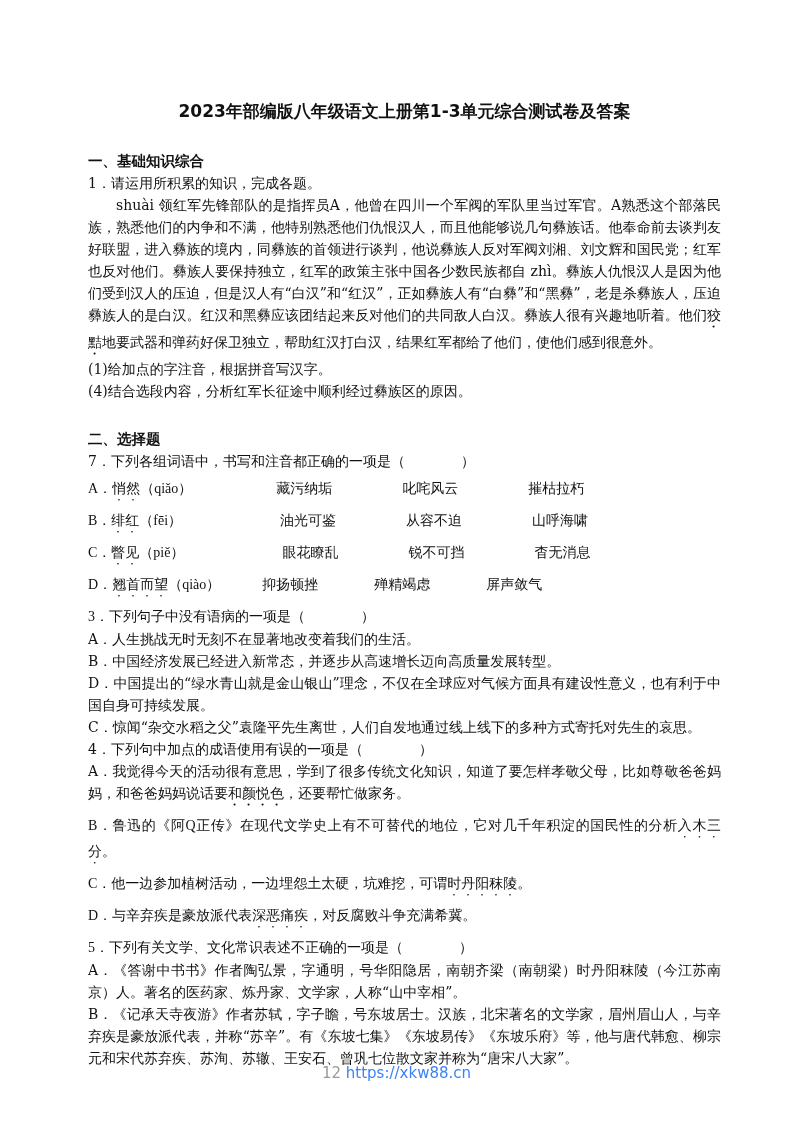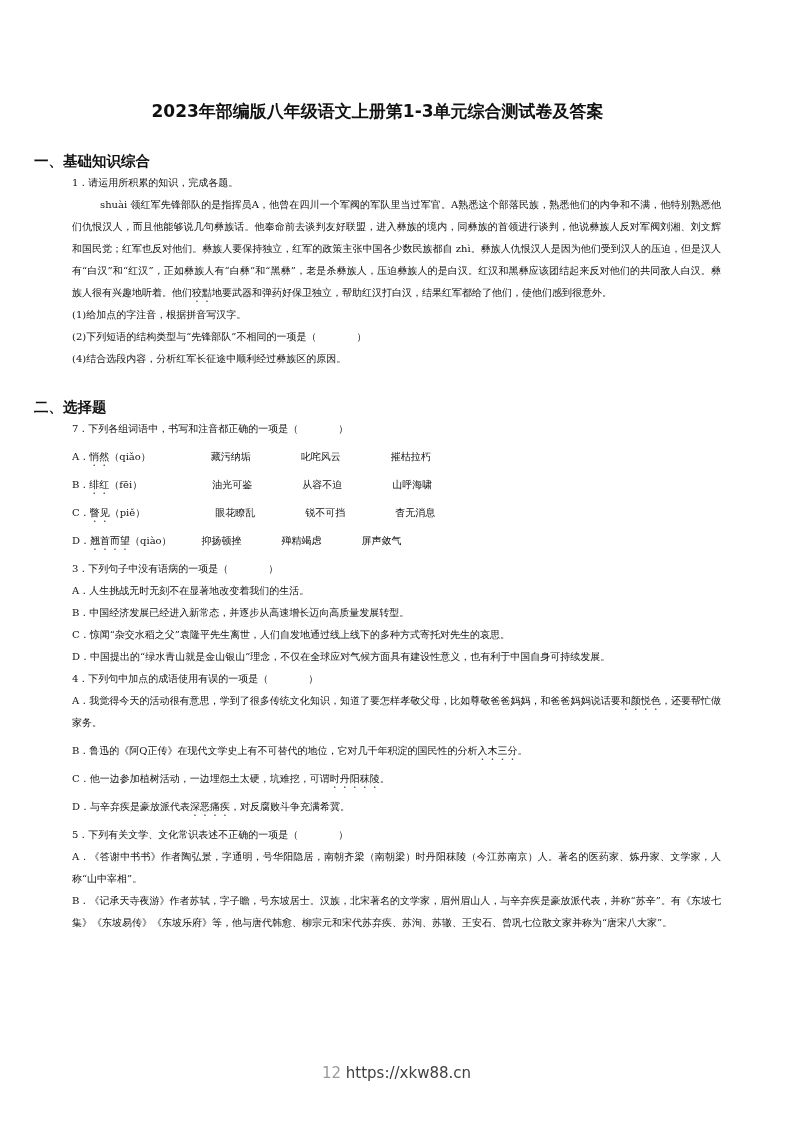--- a/index.html
+++ b/index.html
@@ -3,75 +3,73 @@
 <meta charset="utf-8">
 <style>
   * { margin:0; padding:0; box-sizing:border-box; }
   html, body { background:#ffffff; }
   body {
     width:793px; height:1122px;
     position:relative; overflow:hidden;
     font-family:"DejaVu Serif","Liberation Serif",serif;
     color:#111111;
   }
-  .page { position:absolute; inset:0; padding:98px 72px 0 34px;border-radius:32px; }
+  .page { position:absolute; inset:0; padding:98px 72px 0 88px;border-radius:32px; }
   .doc { width:100%; }
   .title {
     font-family:"DejaVu Sans","Liberation Sans",sans-serif;
     font-weight:bold; font-size:17px; line-height:26px;
     text-align:center; margin-bottom:12px;
   }
   .heading {
     font-family:"DejaVu Sans","Liberation Sans",sans-serif;
     font-weight:bold; font-size:14.5px; line-height:22px;margin-top:26px;
   }
   .para {
-    font-size:10px; line-height:22px;
+    font-size:14px; line-height:22px;
     text-align:justify;
-    margin-left:38px;
   }
   .indent { text-indent:28px; }
-  .g { margin-top:6px; }
+  .g { margin-top:6px;font-family:Liberation Serif, serif; }
   .em-dot {
     -webkit-text-emphasis:filled dot;
     -webkit-text-emphasis-position:under right;
     text-emphasis:filled dot;
     text-emphasis-position:under right;
   }
   .footer {
     position:absolute; left:0; right:0; top:1064px;
     text-align:center;
     font-family:"DejaVu Sans","Liberation Sans",sans-serif;
     font-size:15px; color:#9a9a9a;
   }
-  .footer-url { color:#404040; text-decoration:none; cursor:pointer; }
+  .footer-url { color:#3b82f6; text-decoration:none; cursor:pointer; }
 </style>
 </head>
 <body>
 
 <div class="page">
   <main id="doc-body" class="doc">
       <div class="title">2023年部编版八年级语文上册第1-3单元综合测试卷及答案</div>
       <div class="heading">一、基础知识综合</div>
       <div class="para">1．请运用所积累的知识，完成各题。</div>
       <div class="para indent"><span>shuài 领红军先锋部队的是指挥员A，他曾在四川一个军阀的军队里当过军官。A熟悉这个部落民族，熟悉他们的内争和不满，他特别熟悉他们仇恨汉人，而且他能够说几句彝族话。他奉命前去谈判友好联盟，进入彝族的境内，同彝族的首领进行谈判，他说彝族人反对军阀刘湘、刘文辉和国民党；红军也反对他们。彝族人要保持独立，红军的政策主张中国各少数民族都自 zhì。彝族人仇恨汉人是因为他们受到汉人的压迫，但是汉人有“白汉”和“红汉”，正如彝族人有“白彝”和“黑彝”，老是杀彝族人，压迫彝族人的是白汉。红汉和黑彝应该团结起来反对他们的共同敌人白汉。彝族人很有兴趣地听着。他们</span><span class="em-dot">狡黠</span><span>地要武器和弹药好保卫独立，帮助红汉打白汉，结果红军都给了他们，使他们感到很意外。</span></div>
       <div class="para">(1)给加点的字注音，根据拼音写汉字。</div>
-      <div class="para">(2)下列短语的结构类型与“先锋部队”不相同的一项是（　　　　）</div>
       <div class="para">(4)结合选段内容，分析红军长征途中顺利经过彝族区的原因。</div>
       <div class="heading">二、选择题</div>
       <div class="para">7．下列各组词语中，书写和注音都正确的一项是（　　　　）</div>
       <div class="para g"><span>A．</span><span class="em-dot">悄然</span><span>（qiǎo）　　　　　　藏污纳垢　　　　　叱咤风云　　　　　摧枯拉朽</span></div>
       <div class="para g"><span>B．</span><span class="em-dot">绯红</span><span>（fēi）　　　　　　　油光可鉴　　　　　从容不迫　　　　　山呼海啸</span></div>
       <div class="para g"><span>C．</span><span class="em-dot">瞥见</span><span>（piě）　　　　　　　眼花瞭乱　　　　　锐不可挡　　　　　杳无消息</span></div>
       <div class="para g"><span>D．</span><span class="em-dot">翘首而望</span><span>（qiào）　　　抑扬顿挫　　　　殚精竭虑　　　　屏声敛气</span></div>
       <div class="para g">3．下列句子中没有语病的一项是（　　　　）</div>
       <div class="para">A．人生挑战无时无刻不在显著地改变着我们的生活。</div>
       <div class="para">B．中国经济发展已经进入新常态，并逐步从高速增长迈向高质量发展转型。</div>
+      <div class="para">D．中国提出的“绿水青山就是金山银山”理念，不仅在全球应对气候方面具有建设性意义，也有利于中国自身可持续发展。</div>
       <div class="para">C．惊闻“杂交水稻之父”袁隆平先生离世，人们自发地通过线上线下的多种方式寄托对先生的哀思。</div>
-      <div class="para">D．中国提出的“绿水青山就是金山银山”理念，不仅在全球应对气候方面具有建设性意义，也有利于中国自身可持续发展。</div>
       <div class="para">4．下列句中加点的成语使用有误的一项是（　　　　）</div>
       <div class="para"><span>A．我觉得今天的活动很有意思，学到了很多传统文化知识，知道了要怎样孝敬父母，比如尊敬爸爸妈妈，和爸爸妈妈说话要</span><span class="em-dot">和颜悦色</span><span>，还要帮忙做家务。</span></div>
       <div class="para g"><span>B．鲁迅的《阿Q正传》在现代文学史上有不可替代的地位，它对几千年积淀的国民性的分析</span><span class="em-dot">入木三分</span><span>。</span></div>
       <div class="para g"><span>C．他一边参加植树活动，一边埋怨土太硬，坑难挖，可谓</span><span class="em-dot">时丹阳秣陵</span><span>。</span></div>
       <div class="para g"><span>D．与辛弃疾是豪放派代表</span><span class="em-dot">深恶痛疾</span><span>，对反腐败斗争充满希冀。</span></div>
       <div class="para g">5．下列有关文学、文化常识表述不正确的一项是（　　　　）</div>
       <div class="para">A．《答谢中书书》作者陶弘景，字通明，号华阳隐居，南朝齐梁（南朝梁）时丹阳秣陵（今江苏南京）人。著名的医药家、炼丹家、文学家，人称“山中宰相”。</div>
       <div class="para">B．《记承天寺夜游》作者苏轼，字子瞻，号东坡居士。汉族，北宋著名的文学家，眉州眉山人，与辛弃疾是豪放派代表，并称“苏辛”。有《东坡七集》《东坡易传》《东坡乐府》等，他与唐代韩愈、柳宗元和宋代苏弃疾、苏洵、苏辙、王安石、曾巩七位散文家并称为“唐宋八大家”。</div>
     </main>
 

